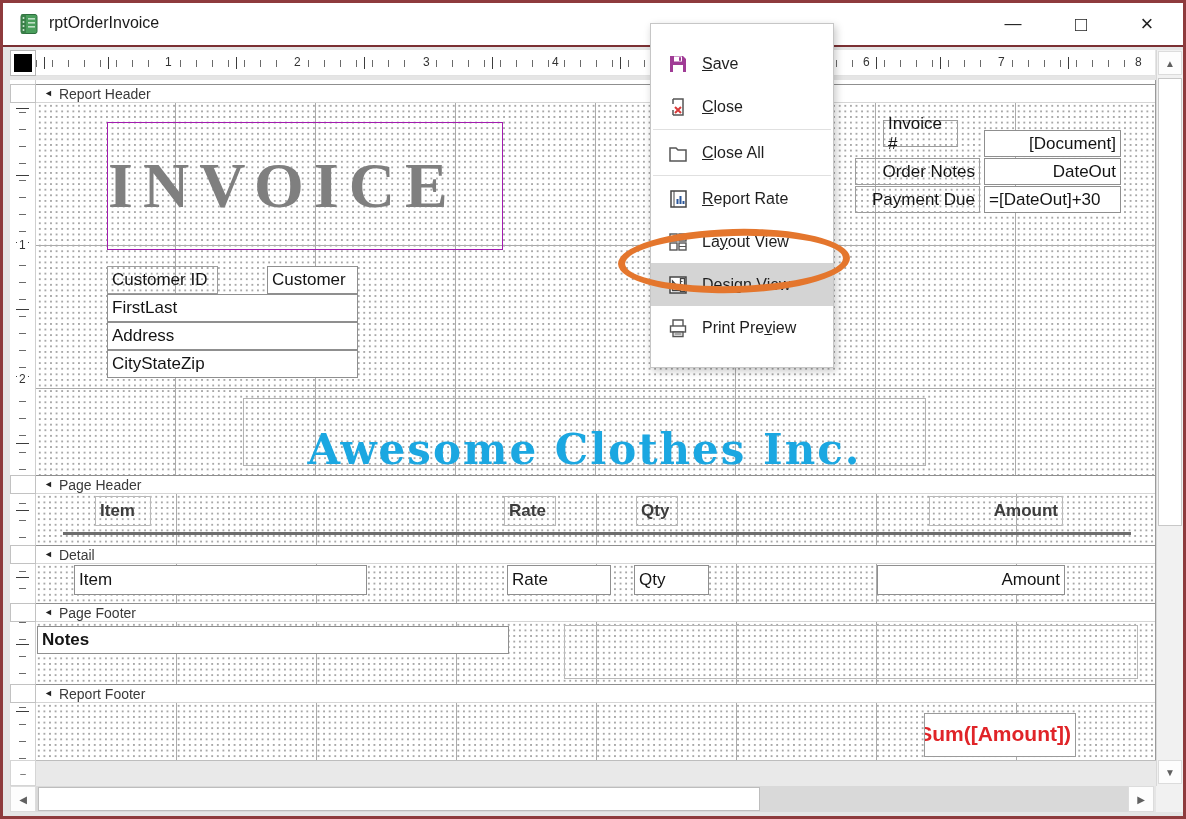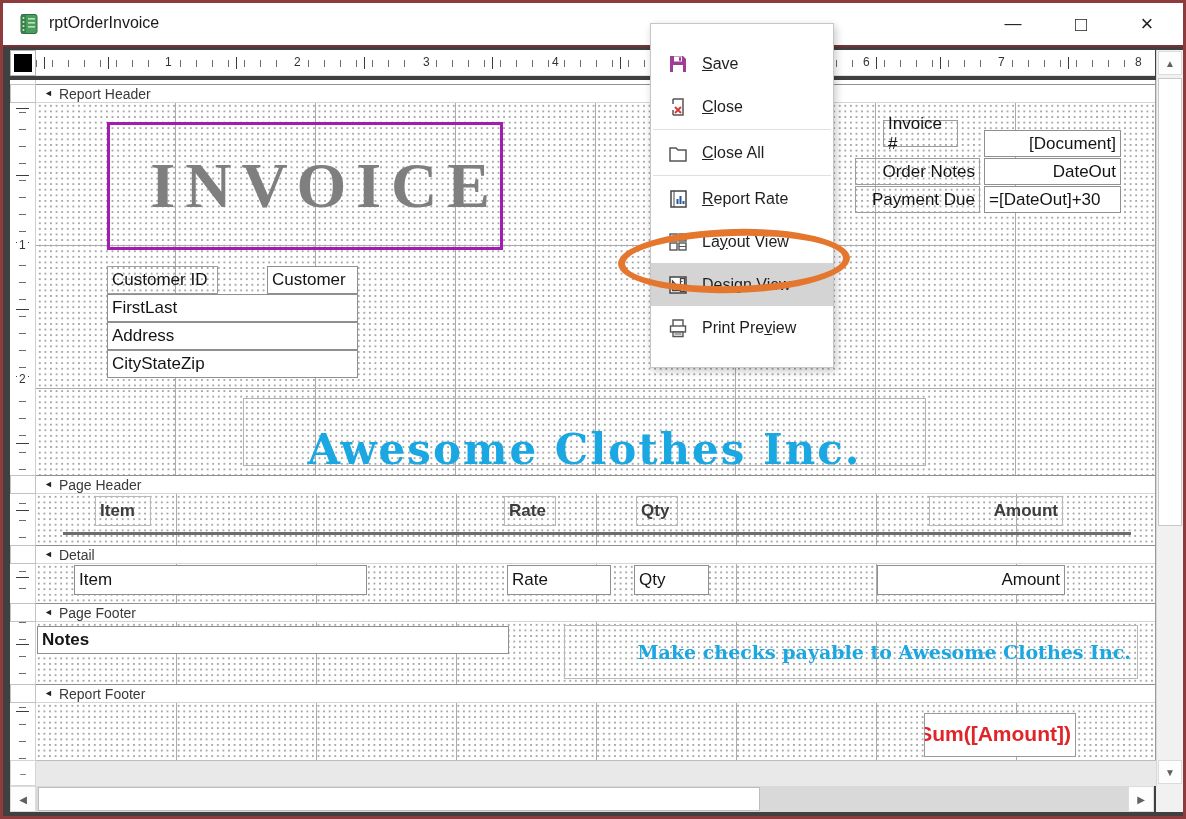--- a/index.html
+++ b/index.html
@@ -1,20 +1,20 @@
 <!DOCTYPE html>
 <html style="--maroon: #8e3b3d; --maroon-line: #7b3033; --cyan: #1ba7e1; --red: #e02428; --orange: #e4762d; --menu-highlight: #d4d4d4; --save-purple: #a03c96;"><head>
 <meta charset="utf-8">
 <style>
   html,body{margin:0;padding:0;background:#fff;}
   *{box-sizing:border-box;}
   .window{
     position:relative;width:1186px;height:819px;
     border:3px solid var(--maroon,#8e3b3d);
-    background:#404040;overflow:hidden;
+    background:#e5e5e5;overflow:hidden;
     font-family:"Liberation Sans",sans-serif;color:#1a1a1a;
   }
   
   .titlebar{position:absolute;left:0;top:0;width:100%;height:42px;background:#fff;}
   .app-icon{position:absolute;left:15px;top:10px;width:22px;height:22px;}
   .win-title{position:absolute;left:46px;top:11px;font-size:16px;color:#1a1a1a;}
   .win-btn{position:absolute;top:4px;width:40px;height:34px;display:flex;align-items:center;justify-content:center;color:#222;cursor:default;}
   .btn-min{left:990px;font-size:17px;}
   .btn-max{left:1058px;font-size:20px;}
   .btn-close{left:1124px;font-size:22px;}
@@ -54,21 +54,21 @@
   .grid.rh-extra{
     background-image:
       repeating-linear-gradient(to bottom,transparent 0 142px,#ababab 142px 143px),
       repeating-linear-gradient(to right,transparent 0 139px,#ababab 139px 140px),
       radial-gradient(#a8a8a8 0.8px,transparent 0.9px);
     background-size:auto,auto,5.6px 5.6px;}
   .ctl{display:flex;align-items:center;font-size:17px;color:#141414;border:1px solid #8f8f8f;padding:0 4px;}
   .ctl.label{border-color:#9d9d9d;background:transparent;}
   .ctl.tb{background:#fff;}
   .ctl.r{justify-content:flex-end;}
-  .invoice-box{border:3px solid #a21caf;display:flex;align-items:center;justify-content:flex-end;}
+  .invoice-box{border:1px solid #a21caf;display:flex;align-items:center;justify-content:flex-start;}
   .invoice-text{font-family:"Liberation Serif",serif;font-weight:bold;font-size:64px;letter-spacing:10px;color:#7f7f7f;}
   .company-box{border:1px solid #b3b3b3;display:flex;align-items:center;justify-content:center;}
   .company-text{font-family:"DejaVu Serif",serif;font-weight:bold;font-size:42px;letter-spacing:2px;color:var(--cyan,#1ba7e1);margin-top:35px;}
   .ph-label{font-weight:bold;color:#3d3d3d;border:1px solid #b9b9b9;background:transparent;}
   .ph-underline{background:#6d6d6d;}
   .payable-box{border:1px solid #b9b9b9;display:flex;flex-direction:column;align-items:flex-end;justify-content:center;padding-right:6px;}
   .payable-line{font-family:"DejaVu Serif",serif;font-weight:bold;font-size:19px;line-height:25px;color:var(--cyan,#1ba7e1);}
   .sum-box{background:#fff;border:1px solid #9a9a9a;overflow:hidden;}
   .sum-text{position:absolute;right:4px;top:8px;white-space:nowrap;font-size:21px;font-weight:bold;color:var(--red,#e02428);}
   
@@ -196,21 +196,20 @@
     <div class="abs ctl tb" style="left:598px;top:485px;width:75px;height:30px">Qty</div>
     <div class="abs ctl tb r" style="left:841px;top:485px;width:188px;height:30px">Amount</div>
 
     <div class="abs section-bar" style="top:523px">
       <span class="sec-arrow">◄</span>
       <span>Page Footer</span>
     </div>
     <div class="abs grid" style="top:542px;height:62px"></div>
     <div class="abs ctl tb" style="left:1px;top:546px;width:472px;height:28px;font-weight:600">Notes</div>
     <div class="abs payable-box" style="left:528px;top:545px;width:574px;height:54px">
-      <span class="payable-line">Make checks payable to Awesome Clothes Inc.</span>
     </div>
 
     <div class="abs section-bar" style="top:604px">
       <span class="sec-arrow">◄</span>
       <span>Report Footer</span>
     </div>
     <div class="abs grid" style="top:623px;height:57px"></div>
     <div class="abs sum-box" style="left:888px;top:633px;width:152px;height:44px">
       <span class="sum-text">=Sum([Amount])</span>
     </div>

